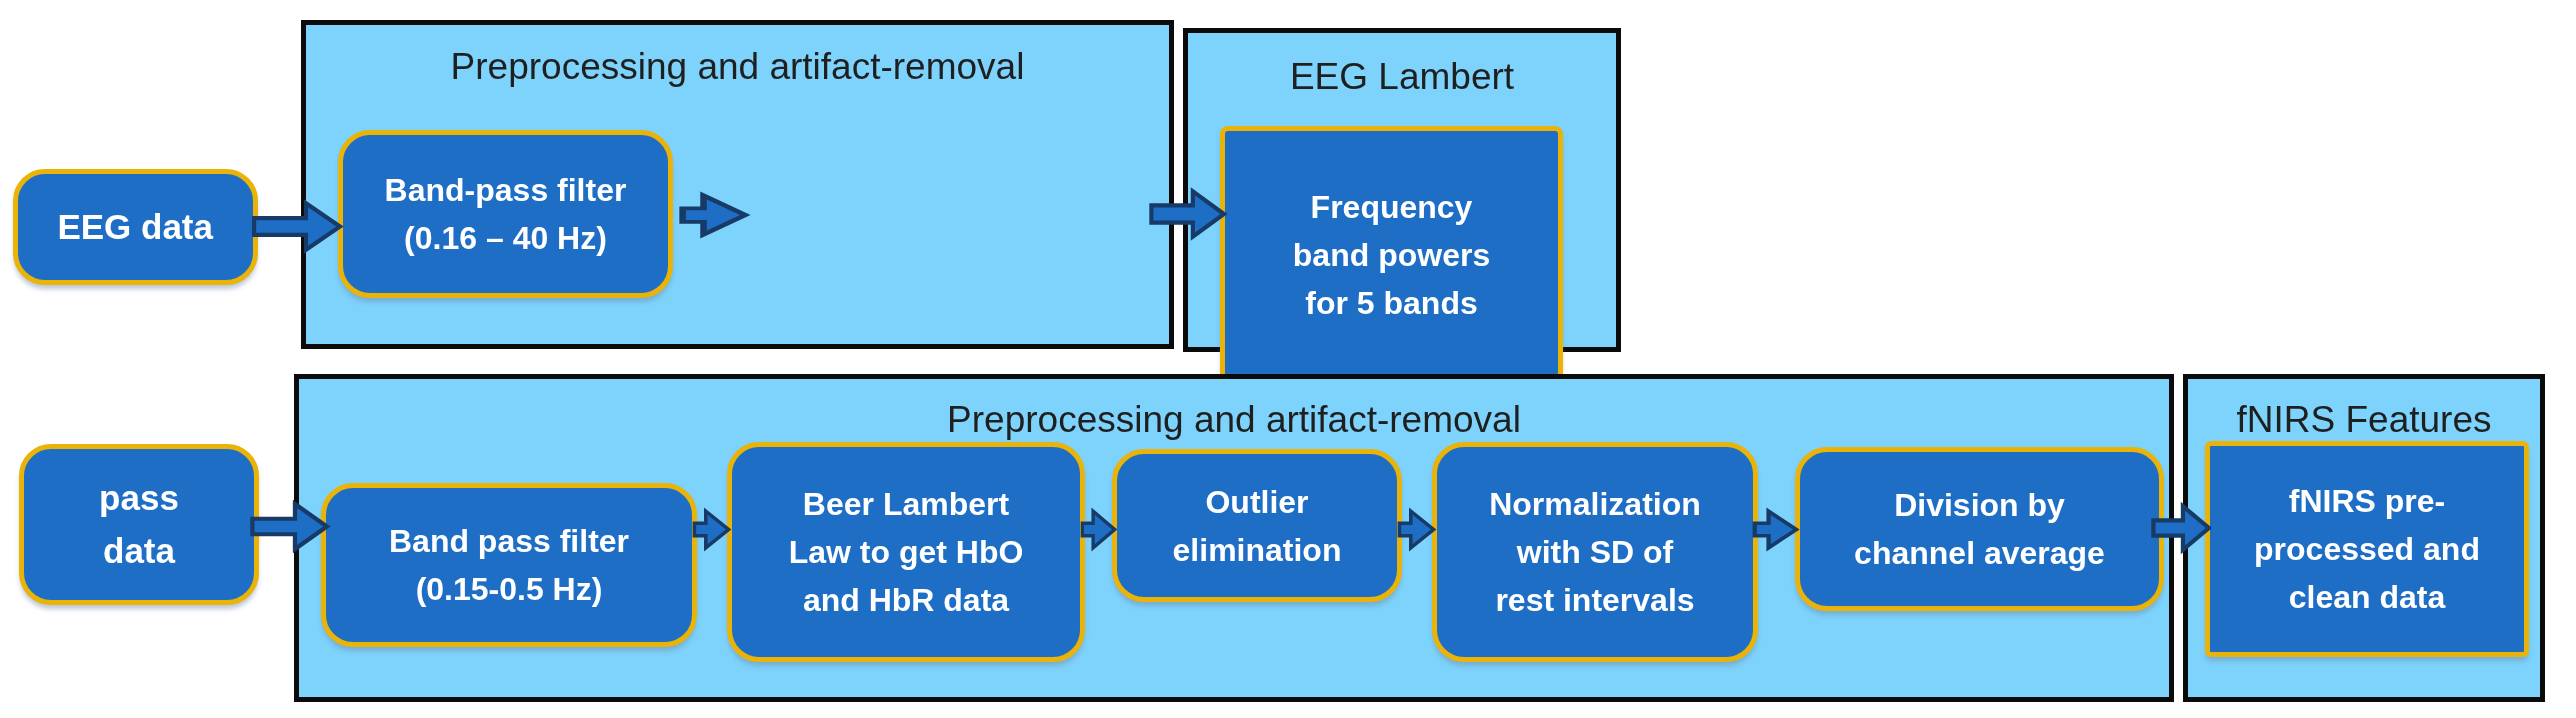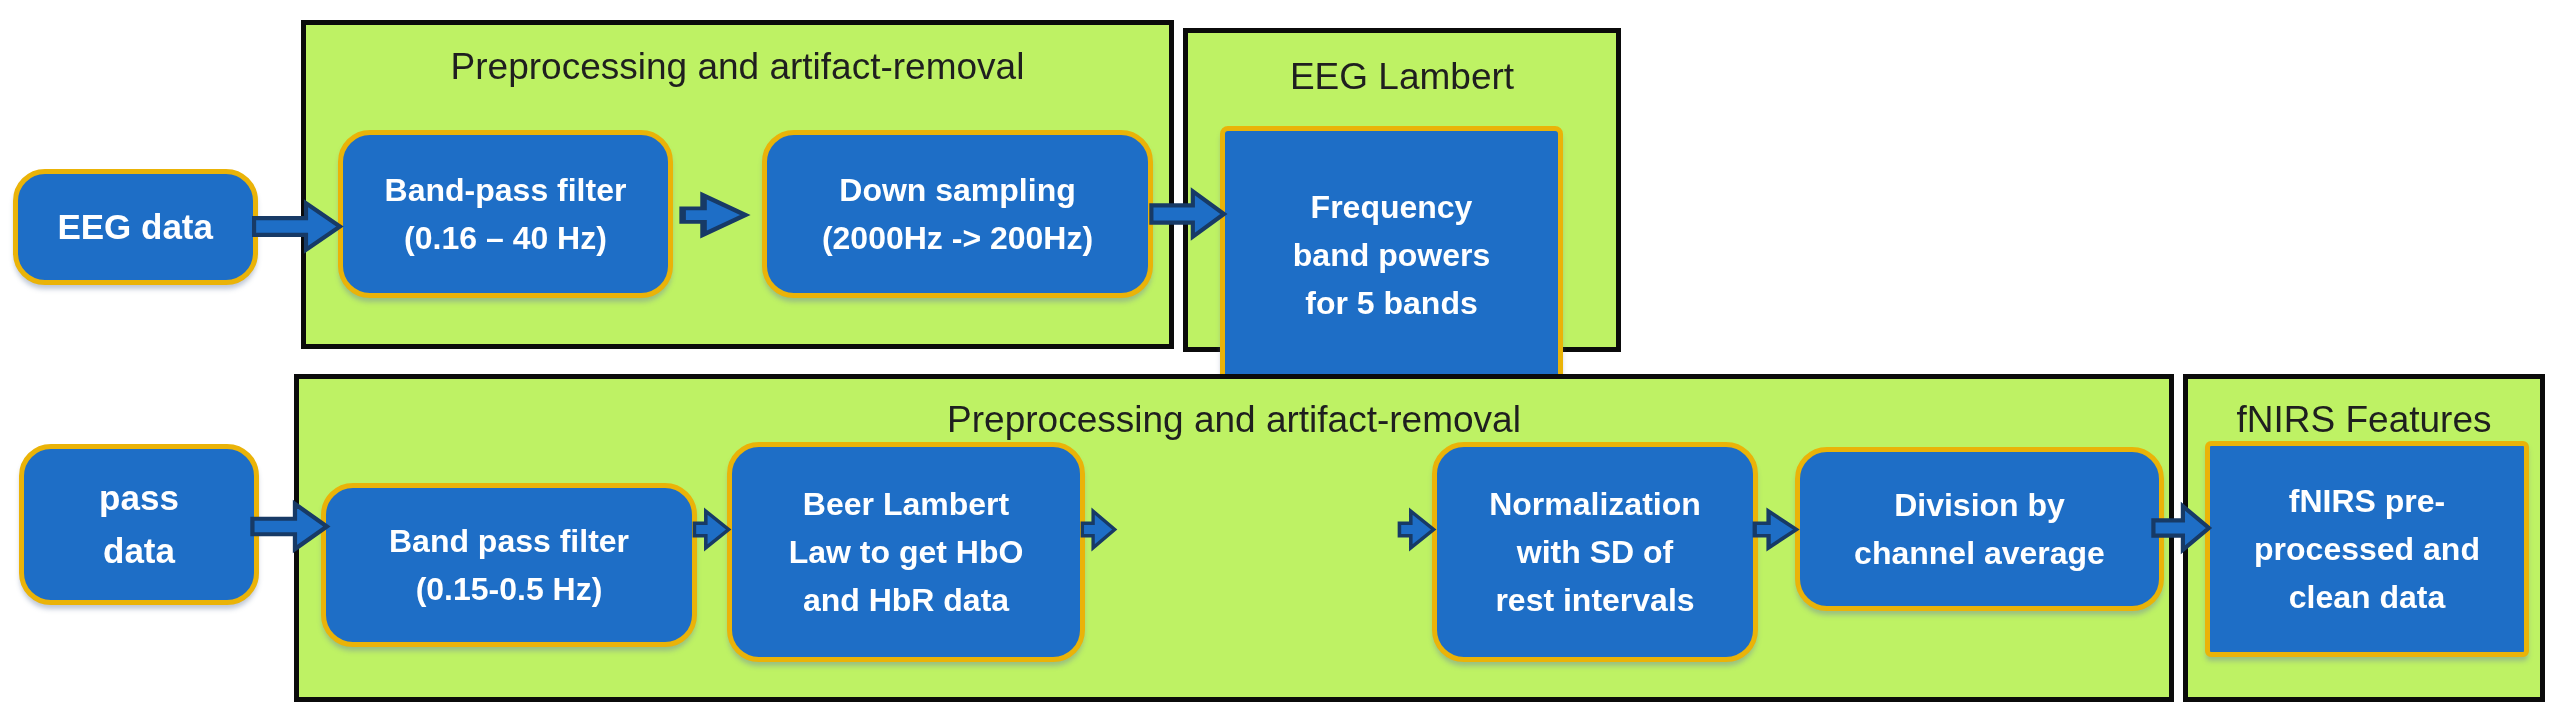--- a/index.html
+++ b/index.html
@@ -6,21 +6,21 @@
   .canvas {
     position: relative;
     width: 2576px;
     height: 718px;
     background: #ffffff;
     font-family: "Liberation Sans", sans-serif;
     overflow: hidden;
   }
   .container {
     position: absolute;
-    background: #bef264;
+    background: #7dd3fc;
     border: 5.6px solid #0b0b0b;
     box-sizing: border-box;
     z-index: 1;
   }
   .container-title {
     position: absolute;
     left: 0;
     right: 0;
     text-align: center;
     font-size: 37px;
@@ -78,24 +78,20 @@
 
     <div class="box" style="left:32px; top:105px; width:335px; height:168px;">
       <span class="box-label">Band-pass filter
 (0.16 – 40 Hz)</span>
     </div>
 
     <svg class="flow-arrow" style="left:374px; top:166px; width:68px; height:48px;" viewBox="0 0 52 64" preserveAspectRatio="none">
       <polygon points="2,23 18,23 18,6 50,32 18,58 18,41 2,41" stroke-width="5"></polygon>
     </svg>
 
-    <div class="box" style="left:456px; top:105px; width:391px; height:168px;">
-      <span class="box-label">Down sampling
-(2000Hz -&gt; 200Hz)</span>
-    </div>
   </div>
 
   <svg class="flow-arrow" style="left:1150px; top:187px; width:76px; height:54px;" viewBox="0 0 110 76" preserveAspectRatio="none">
     <polygon points="2,26 62,26 62,6 107,38 62,70 62,50 2,50" stroke-width="6"></polygon>
   </svg>
 
   <div class="container" style="left:1183px; top:28px; width:438px; height:324px;">
     <div class="container-title" style="top:22.6px;">EEG Lambert</div>
 
     <div class="box" style="left:32px; top:93px; width:343px; height:258px; border-radius:8px;">
@@ -129,20 +125,24 @@
     <div class="box" style="left:428px; top:63px; width:358px; height:220px;">
       <span class="box-label">Beer Lambert
 Law to get HbO
 and HbR data</span>
     </div>
 
     <svg class="flow-arrow" style="left:782px; top:128px; width:35px; height:45px;" viewBox="0 0 52 64" preserveAspectRatio="none">
       <polygon points="2,23 18,23 18,6 50,32 18,58 18,41 2,41" stroke-width="5"></polygon>
     </svg>
 
+    <div class="box" style="left:813px; top:70px; width:290px; height:153px;">
+      <span class="box-label">Outlier
+elimination</span>
+    </div>
 
     <svg class="flow-arrow" style="left:1099px; top:128px; width:37px; height:45px;" viewBox="0 0 52 64" preserveAspectRatio="none">
       <polygon points="2,23 18,23 18,6 50,32 18,58 18,41 2,41" stroke-width="5"></polygon>
     </svg>
 
     <div class="box" style="left:1133px; top:63px; width:326px; height:220px;">
       <span class="box-label">Normalization
 with SD of
 rest intervals</span>
     </div>

